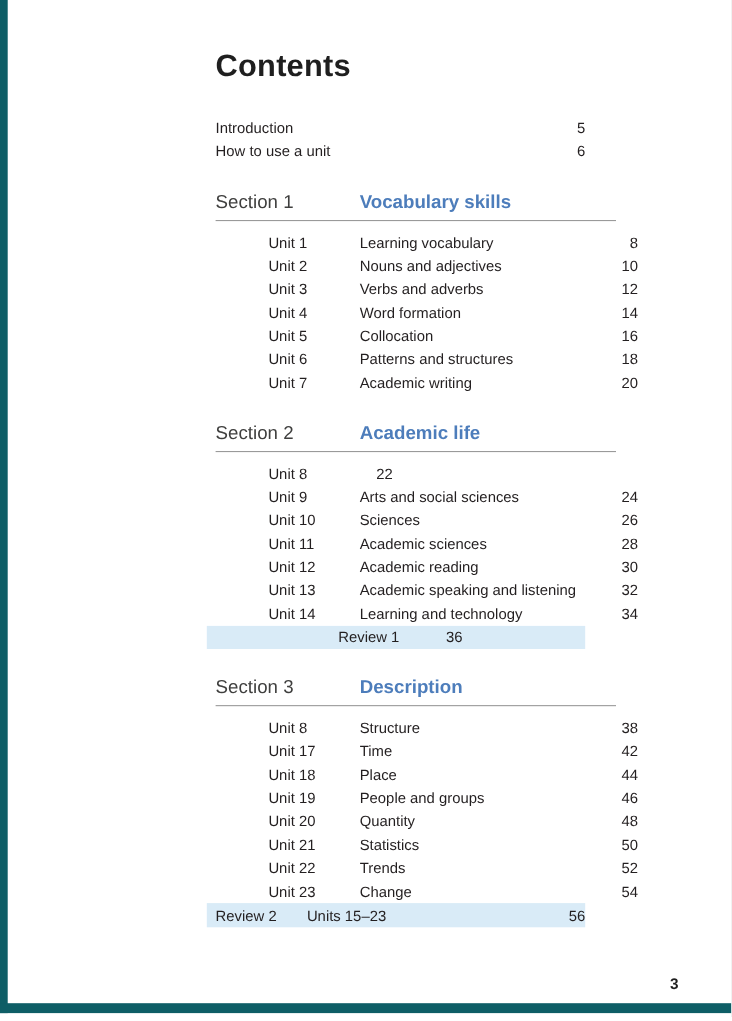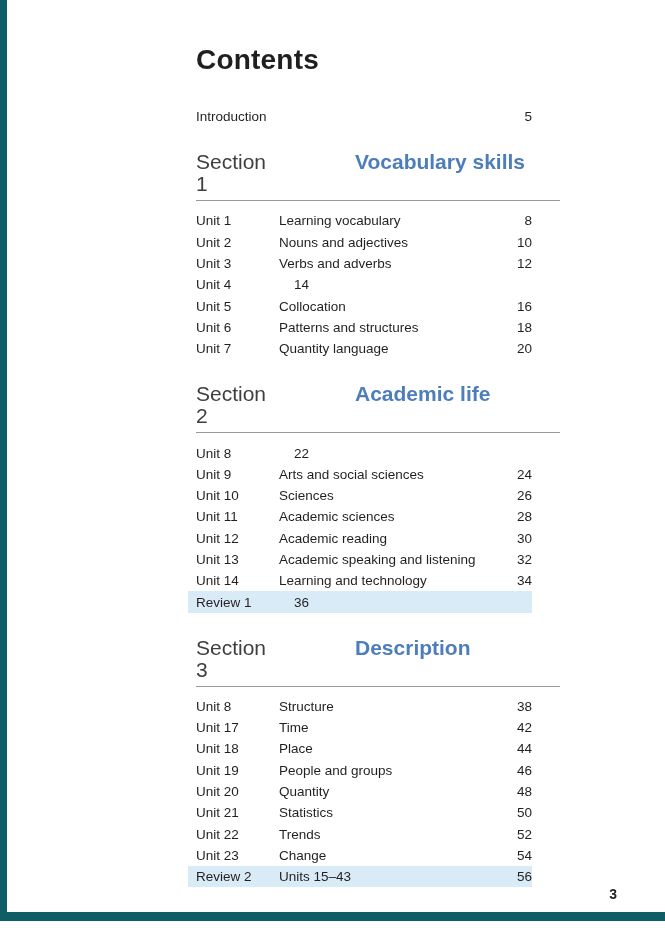--- a/index.html
+++ b/index.html
@@ -42,37 +42,39 @@
     display:flex;align-items:center;
     height:21.3px;width:336px;
     font-size:13.5px;
     gap:41px;
   }
   .fm-label{flex:1;}
   .fm-page{width:30px;text-align:right;}
   .section{margin-top:24px;}
   .section-heading{
     display:flex;align-items:baseline;
-    font-size:21px;line-height:22px;gap:28px;
+    font-size:17px;line-height:22px;
   }
   .section-label{width:83px;color:#3f3f3e;}
   .section-title{color:var(--blue);font-weight:bold;margin-left:48px;}
   .section-rule{
     border:none;border-top:1px solid var(--rule);
     margin:5px 0 9px 0;width:364px;height:0;
   }
   .toc-row{
     display:flex;align-items:center;
     height:21.3px;width:336px;
     font-size:13.5px;
+    margin-left:48px;
   }
   .toc-row.highlight{
     background:var(--highlight);
     margin-left:-8px;
     padding-left:8px;
+    justify-content:center;
   }
   .unit-label{width:83px;}
   .unit-title{flex:1;}
   .unit-page{width:30px;text-align:right;}
   .folio{
     position:absolute;right:48px;bottom:26px;
     font-size:14px;font-weight:bold;color:#1f1f1f;
   }
 </style>
 </head>
@@ -84,20 +86,24 @@
 
   <div class="content">
     <h1 class="page-title">Contents</h1>
 
     <div class="front-matter">
   <div class="fm-row">
     <span class="fm-label">Introduction</span>
     <span class="fm-page">5</span>
   </div>
 
+  <div class="fm-row">
+    <span class="fm-label">How to use a unit</span>
+    <span class="fm-page">6</span>
+  </div>
 </div>
 
     <div>
   <div class="section">
     <div class="section-heading">
       <span class="section-label">Section 1</span>
       <span class="section-title">Vocabulary skills</span>
     </div>
     <hr class="section-rule">
     <div>
@@ -114,38 +120,39 @@
   </div>
 
   <div class="toc-row">
     <span class="unit-label">Unit 3</span>
     <span class="unit-title">Verbs and adverbs</span>
     <span class="unit-page">12</span>
   </div>
 
   <div class="toc-row">
     <span class="unit-label">Unit 4</span>
+    <span class="unit-title">Word formation</span>
     <span class="unit-page">14</span>
   </div>
 
   <div class="toc-row">
     <span class="unit-label">Unit 5</span>
     <span class="unit-title">Collocation</span>
     <span class="unit-page">16</span>
   </div>
 
   <div class="toc-row">
     <span class="unit-label">Unit 6</span>
     <span class="unit-title">Patterns and structures</span>
     <span class="unit-page">18</span>
   </div>
 
   <div class="toc-row">
     <span class="unit-label">Unit 7</span>
-    <span class="unit-title">Quantity language</span>
+    <span class="unit-title">Academic writing</span>
     <span class="unit-page">20</span>
   </div>
 </div>
   </div>
 
   <div class="section">
     <div class="section-heading">
       <span class="section-label">Section 2</span>
       <span class="section-title">Academic life</span>
     </div>
@@ -250,21 +257,21 @@
   </div>
 
   <div class="toc-row">
     <span class="unit-label">Unit 23</span>
     <span class="unit-title">Change</span>
     <span class="unit-page">54</span>
   </div>
 
   <div class="toc-row highlight">
     <span class="unit-label">Review 2</span>
-    <span class="unit-title">Units 15–43</span>
+    <span class="unit-title">Units 15–23</span>
     <span class="unit-page">56</span>
   </div>
 </div>
   </div>
 </div>
   </div>
 
   <div class="folio">3</div>
 </div>
 

